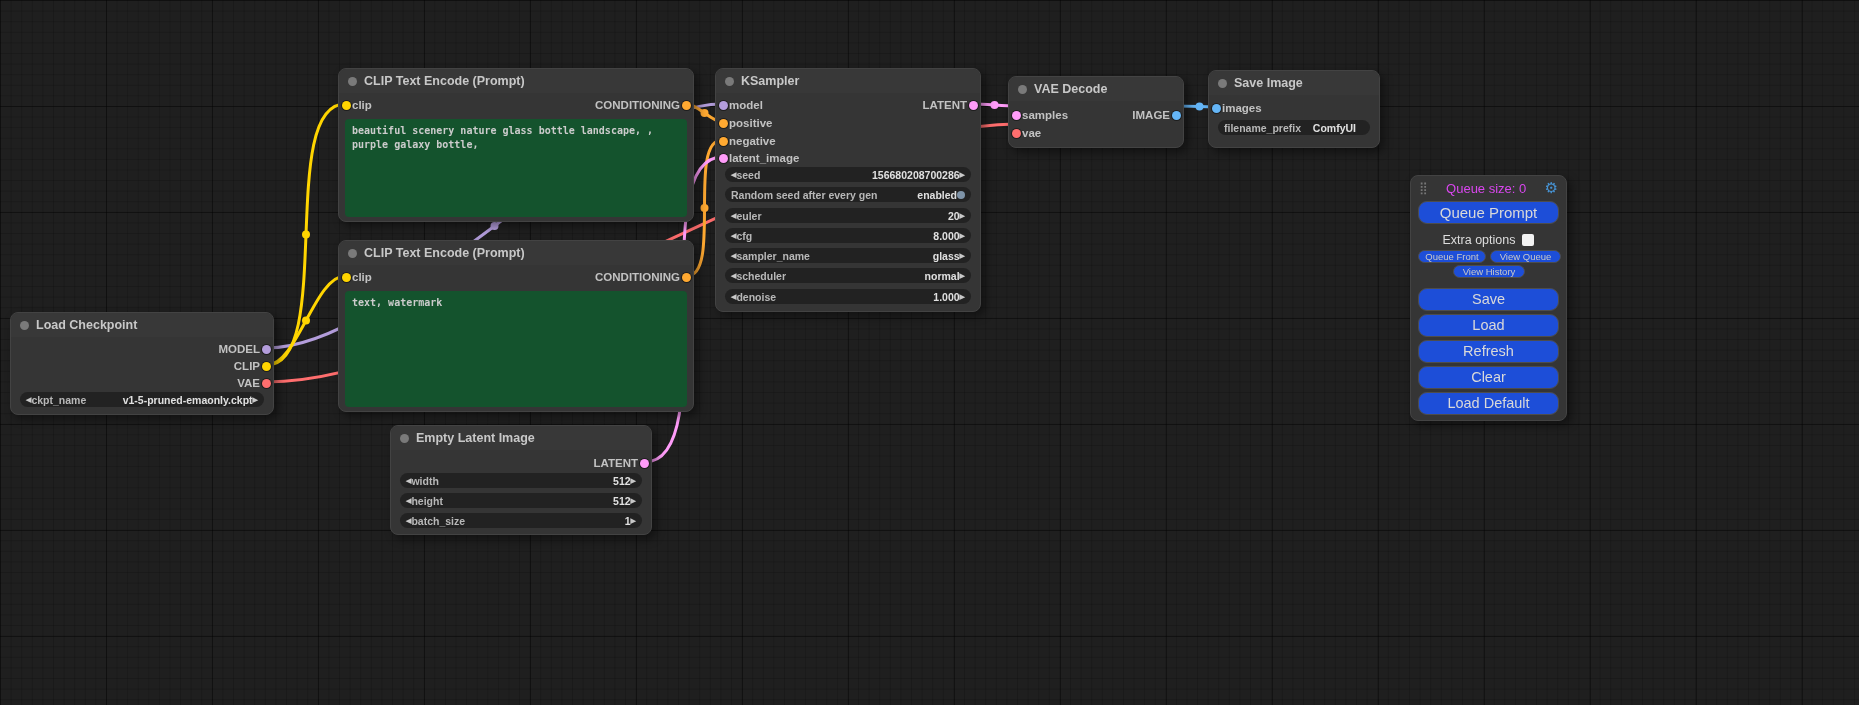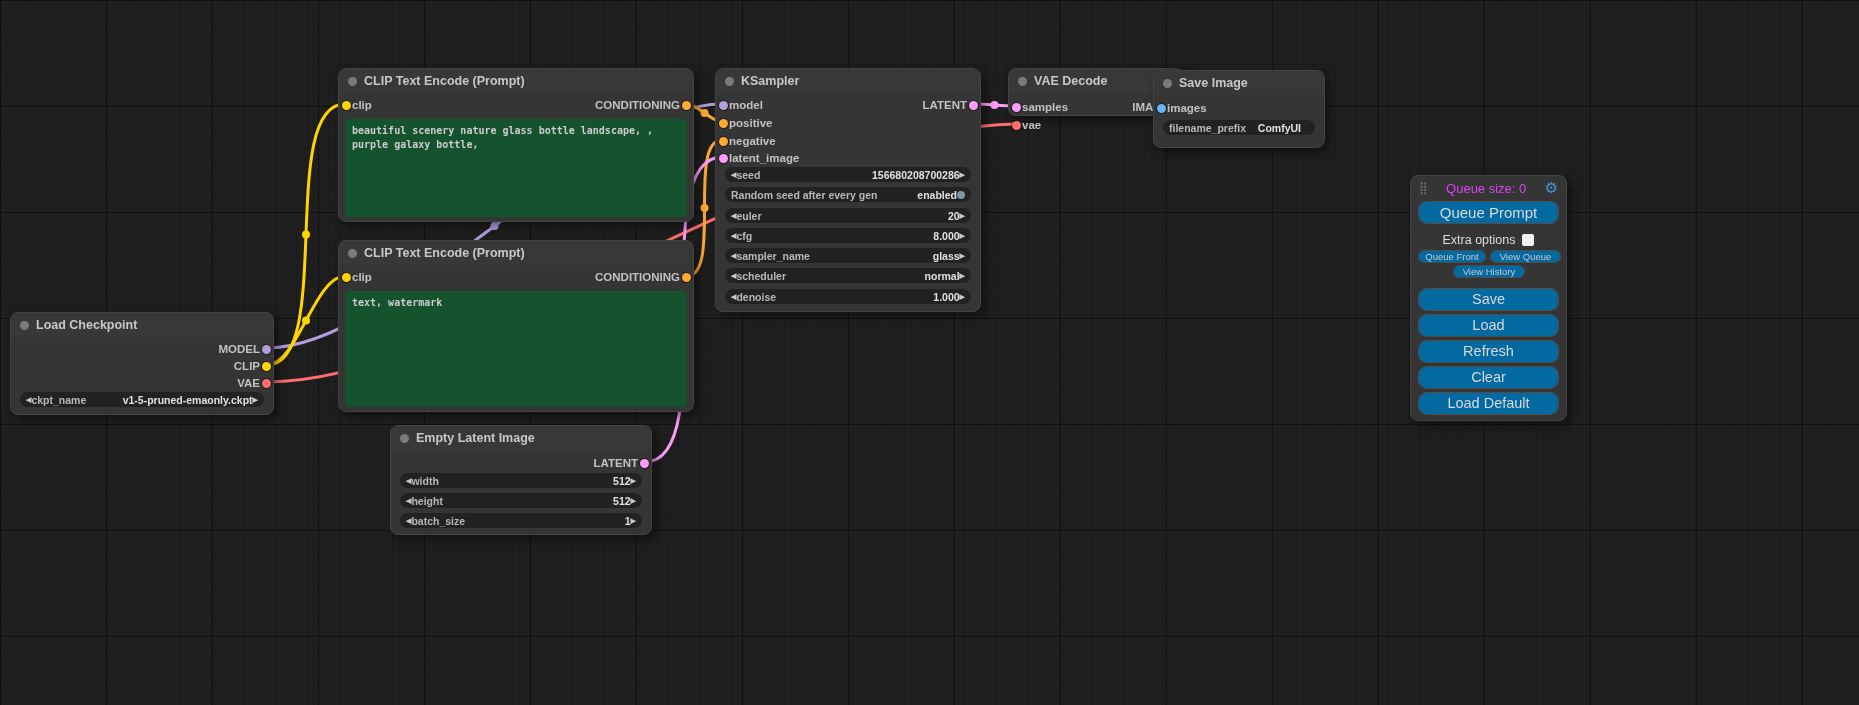--- a/index.html
+++ b/index.html
@@ -48,21 +48,21 @@
   .ntext{position:absolute;left:6px;right:6px;background:#14532d;border-radius:4px;
     font-family:"DejaVu Sans Mono",monospace;font-size:10px;line-height:1.35;color:#cccccc;
     padding:5px 7px;white-space:pre-wrap;overflow:hidden}
 
   .menu{position:absolute;z-index:4;background:#353535;border:1px solid #434343;border-radius:8px;
     box-shadow:4px 4px 10px rgba(0,0,0,.45)}
   .mhead{position:absolute;top:4px;left:8px;right:8px;height:16px;display:flex;align-items:center;justify-content:space-between}
   .mdrag{color:#777;font-size:12px}
   .mqueue{color:#d946ef;font-size:13px}
   .mgear{color:#4692d2;font-size:15px}
-  .btn{position:absolute;background:#0369a1;border:1px solid #4d4d4d;color:#d9d9d9;text-align:center;cursor:pointer}
+  .btn{position:absolute;background:#1d4ed8;border:1px solid #4d4d4d;color:#d9d9d9;text-align:center;cursor:pointer}
   .btn.big{left:7px;right:7px;height:23px;border-radius:9px;font-size:14.5px;line-height:21px}
   .btn.small{height:13px;border-radius:7px;font-size:9.5px;line-height:11px;color:#c8c8c8}
   .extra{position:absolute;left:0;right:0;height:14px;display:flex;align-items:center;justify-content:center;
     gap:7px;color:#dddddd;font-size:12.5px}
   .chk{width:12px;height:12px;background:#f2f2f2;border-radius:2px}
 </style>
 </head>
 <body>
 
 <div class="canvas">
@@ -229,38 +229,38 @@
       <span class="warr">▶</span>
     </div>
     <div class="widget" style="top:220px">
       <span class="warr">◀</span>
       <span class="wname">denoise</span>
       <span class="wval">1.000</span>
       <span class="warr">▶</span>
     </div>
   </div>
 
-  <div class="node" style="left:1008px;top:68px;width:176px;height:48px">
+  <div class="node" style="left:1008px;top:76px;width:176px;height:72px">
     <div class="ntitle">
       <span class="tdot"></span>
       <span class="ttext">VAE Decode</span>
     </div>
     <div class="srow" style="top:32px">
       <span>samples</span>
       <span class="right">IMAGE</span>
     </div>
     <div class="srow" style="top:50px">
       <span>vae</span>
     </div>
     <span class="sdot in dot-latent" style="top:33.5px"></span>
     <span class="sdot in dot-vae" style="top:51.5px"></span>
     <span class="sdot out dot-image" style="top:33.5px"></span>
   </div>
 
-  <div class="node" style="left:1153px;top:70px;width:172px;height:78px">
+  <div class="node" style="left:1208px;top:70px;width:172px;height:78px">
     <div class="ntitle">
       <span class="tdot"></span>
       <span class="ttext">Save Image</span>
     </div>
     <div class="srow" style="top:31px">
       <span>images</span>
     </div>
     <span class="sdot in dot-image" style="top:32.5px"></span>
     <div class="widget" style="top:49px">
       <span class="wname">filename_prefix</span>

